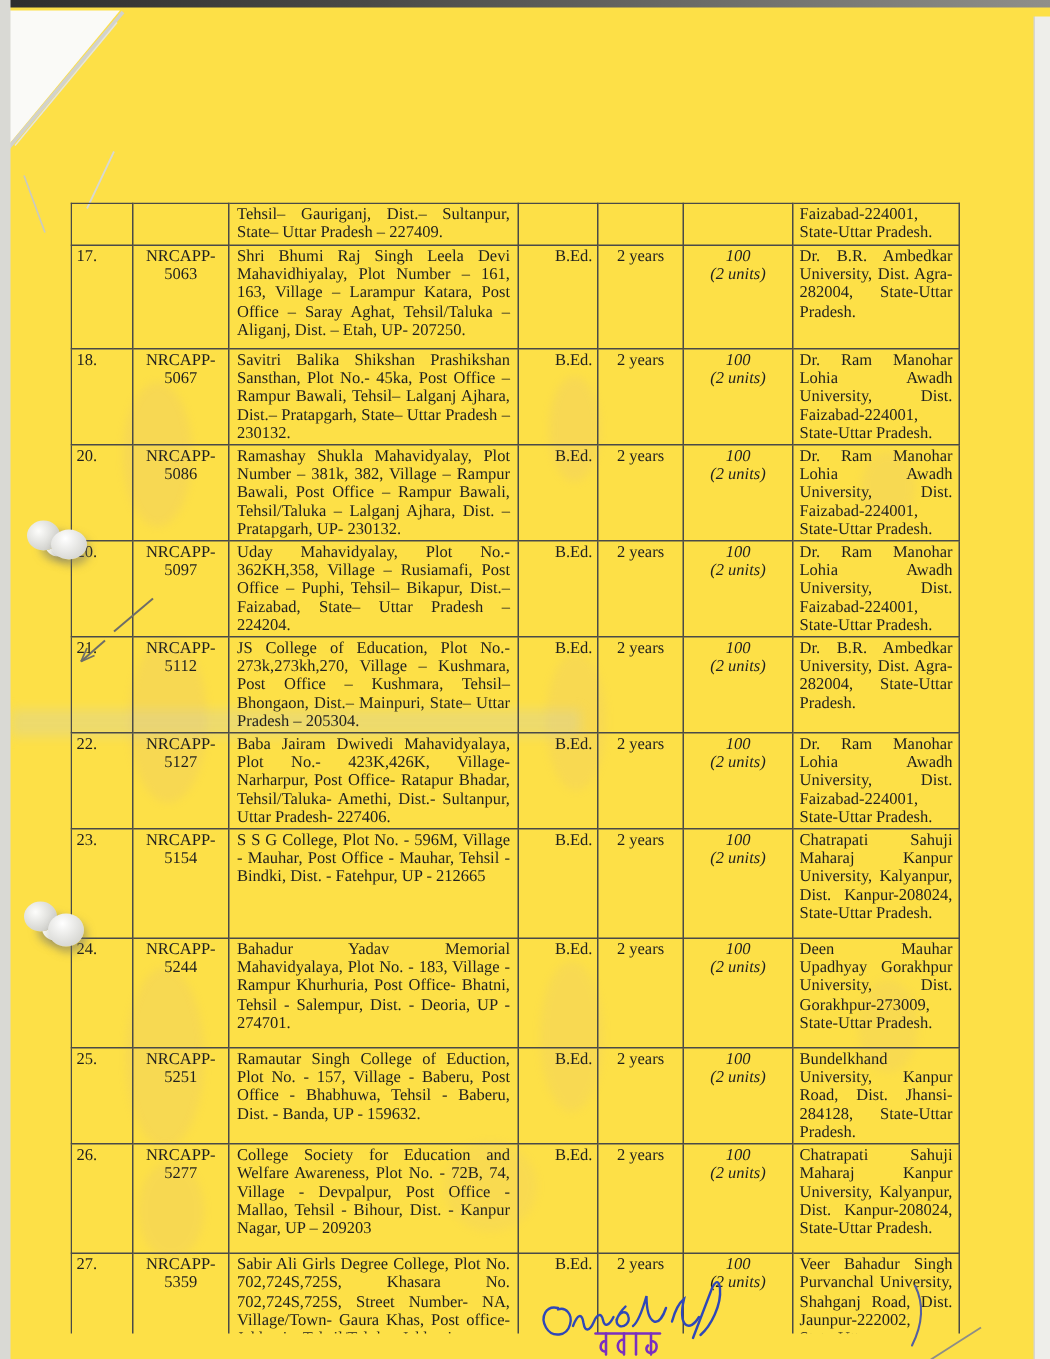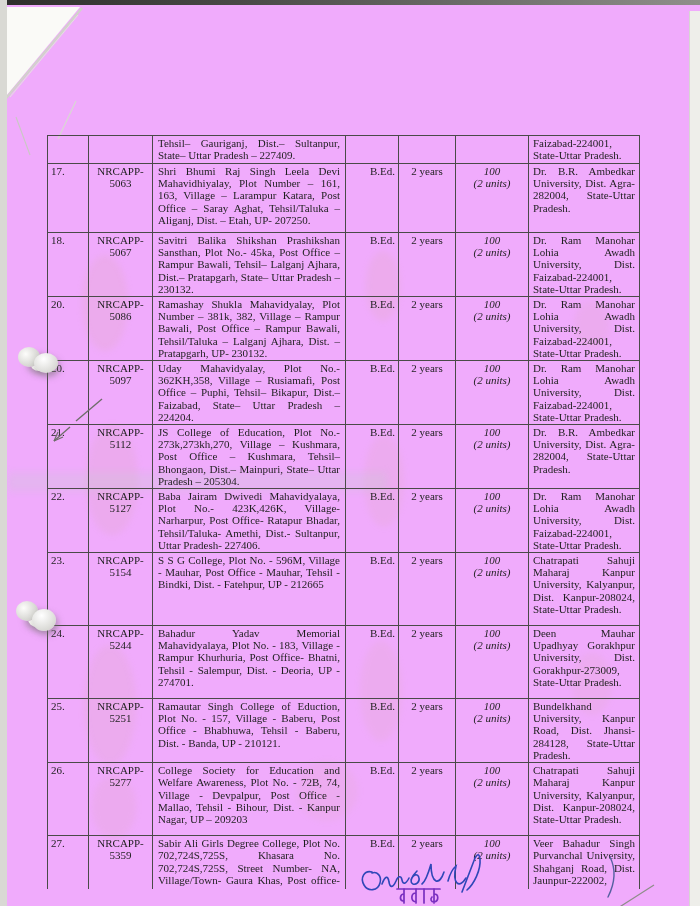--- a/index.html
+++ b/index.html
@@ -5,21 +5,21 @@
   html,body{margin:0;padding:0;}
   body{
     width:700px;height:906px;position:relative;overflow:hidden;
     background:#efefeb;
     font-family:"Liberation Serif", serif;
   }
   
   .scan-top-edge{position:absolute;left:0;top:0;width:700px;height:6px;
     background:linear-gradient(90deg,#2e2e2c 0%,#4a4a47 35%,#6a6a66 65%,#8f8f8a 100%);}
   
-  .page{position:absolute;left:0;top:5px;width:700px;height:901px;background:#f0abfc;}
+  .page{position:absolute;left:0;top:5px;width:700px;height:901px;background:#fde047;}
   .left-strip{position:absolute;left:0;top:0;width:7px;height:906px;background:#d9d9d4;}
   .right-edge{position:absolute;left:689px;top:6px;width:1px;height:900px;background:#d6d6d1;}
   .right-margin{position:absolute;left:690px;top:6px;width:10px;height:900px;background:#eeeeea;}
   
   .fold-svg{position:absolute;left:0;top:0;}
   
   .table-wrap{position:absolute;left:47px;top:130px;width:593px;height:754px;overflow:hidden;}
   table{border-collapse:collapse;table-layout:fixed;width:592px;}
   td{border:1px solid #4a4a48;vertical-align:top;
      font-size:11px;line-height:12.2px;color:#1f1f1f;padding:1px 3px;}
@@ -171,21 +171,21 @@
             <td class="c-course">B.Ed.</td>
             <td class="c-dur">2 years</td>
             <td class="c-intake">100
 (2 units)</td>
             <td class="c-univ">Deen Mauhar Upadhyay Gorakhpur University, Dist. Gorakhpur-273009, State-Uttar Pradesh.</td>
           </tr>
           <tr style="height: 61px; margin-left: 44px;">
             <td class="c-sl">25.</td>
             <td class="c-code">NRCAPP-
 5251</td>
-            <td class="c-college">Ramautar Singh College of Eduction, Plot No. - 157, Village - Baberu, Post Office - Bhabhuwa, Tehsil - Baberu, Dist. - Banda, UP - 210121.</td>
+            <td class="c-college">Ramautar Singh College of Eduction, Plot No. - 157, Village - Baberu, Post Office - Bhabhuwa, Tehsil - Baberu, Dist. - Banda, UP - 159632.</td>
             <td class="c-course">B.Ed.</td>
             <td class="c-dur">2 years</td>
             <td class="c-intake">100
 (2 units)</td>
             <td class="c-univ">Bundelkhand University, Kanpur Road, Dist. Jhansi-284128, State-Uttar Pradesh.</td>
           </tr>
           <tr style="height: 73px;">
             <td class="c-sl">26.</td>
             <td class="c-code">NRCAPP-
 5277</td>

